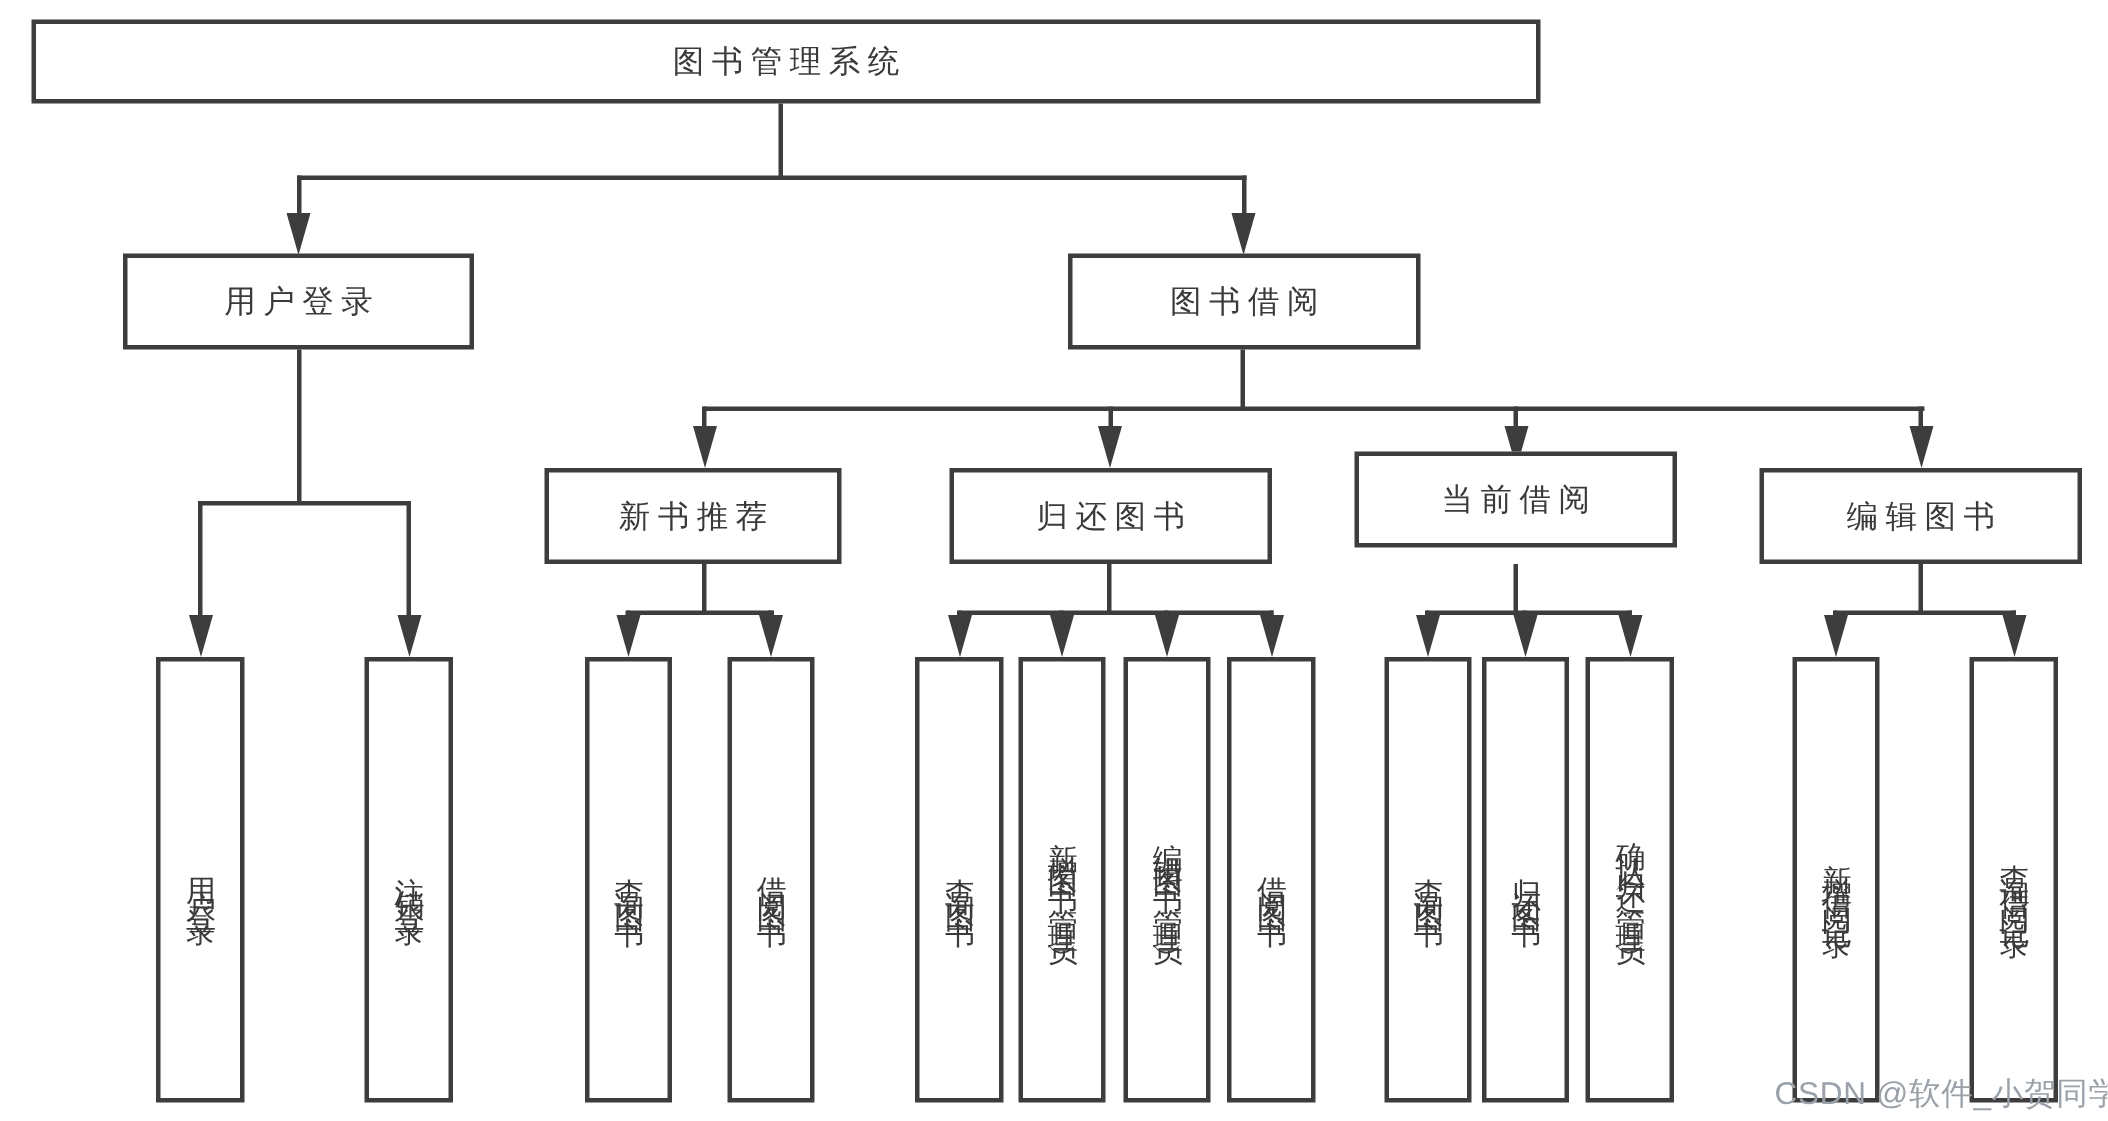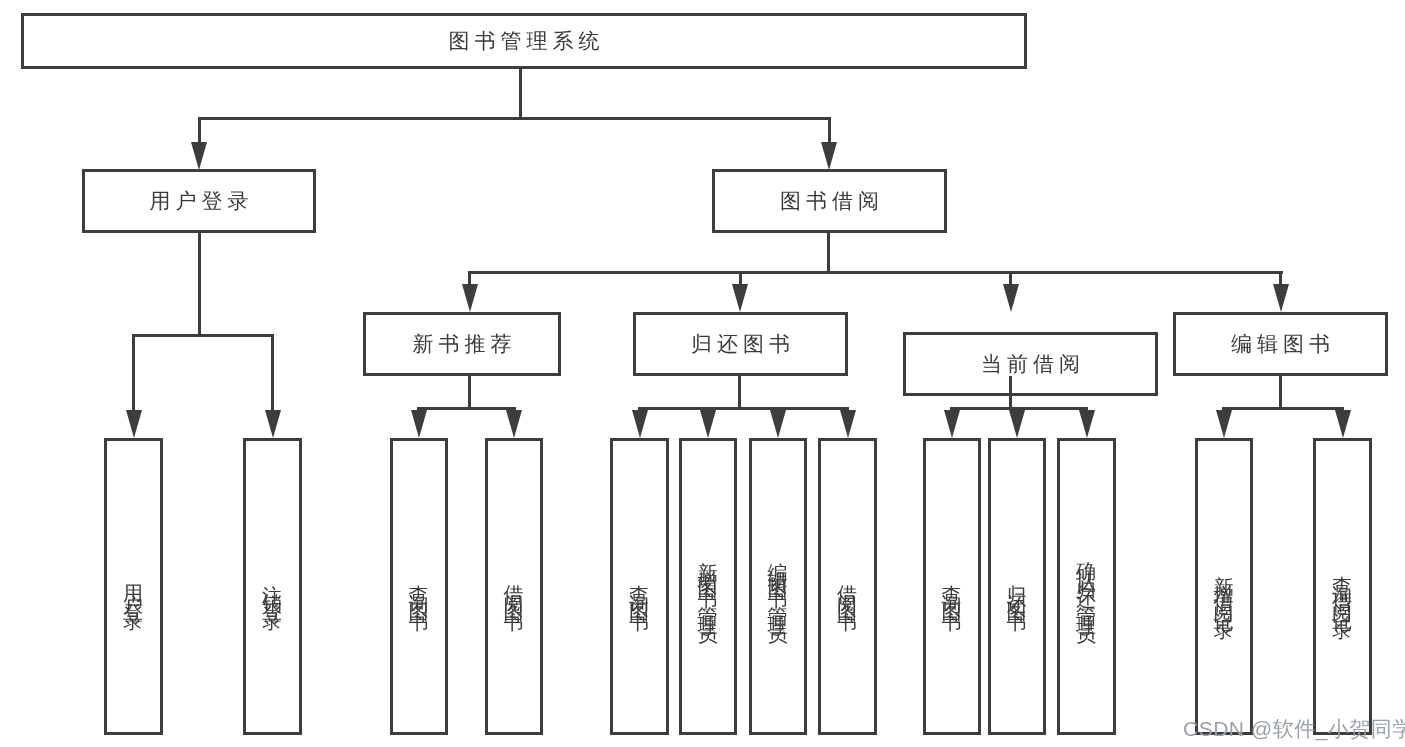--- a/index.html
+++ b/index.html
@@ -98,21 +98,21 @@
   <div class="ahead" style="left:1003px;top:284px"></div>
   <div class="vline" style="left:1279px;top:271px;height:13px"></div>
   <div class="ahead" style="left:1273px;top:284px"></div>
 
   <div class="box" style="left:363px;top:312px;width:198px;height:64px">
     <span class="hlabel">新书推荐</span>
   </div>
   <div class="box" style="left:633px;top:312px;width:215px;height:64px">
     <span class="hlabel">归还图书</span>
   </div>
-  <div class="box" style="left:903px;top:332px;width:255px;height:64px">
+  <div class="box" style="left:903px;top:301px;width:215px;height:64px">
     <span class="hlabel">当前借阅</span>
   </div>
   <div class="box" style="left:1173px;top:312px;width:215px;height:64px">
     <span class="hlabel">编辑图书</span>
   </div>
 
   <div class="vline" style="left:468px;top:376px;height:33px"></div>
   <div class="hline" style="left:418px;top:407px;width:98px"></div>
   <div class="vline" style="left:417px;top:407px;height:5px"></div>
   <div class="ahead" style="left:411px;top:410px"></div>

